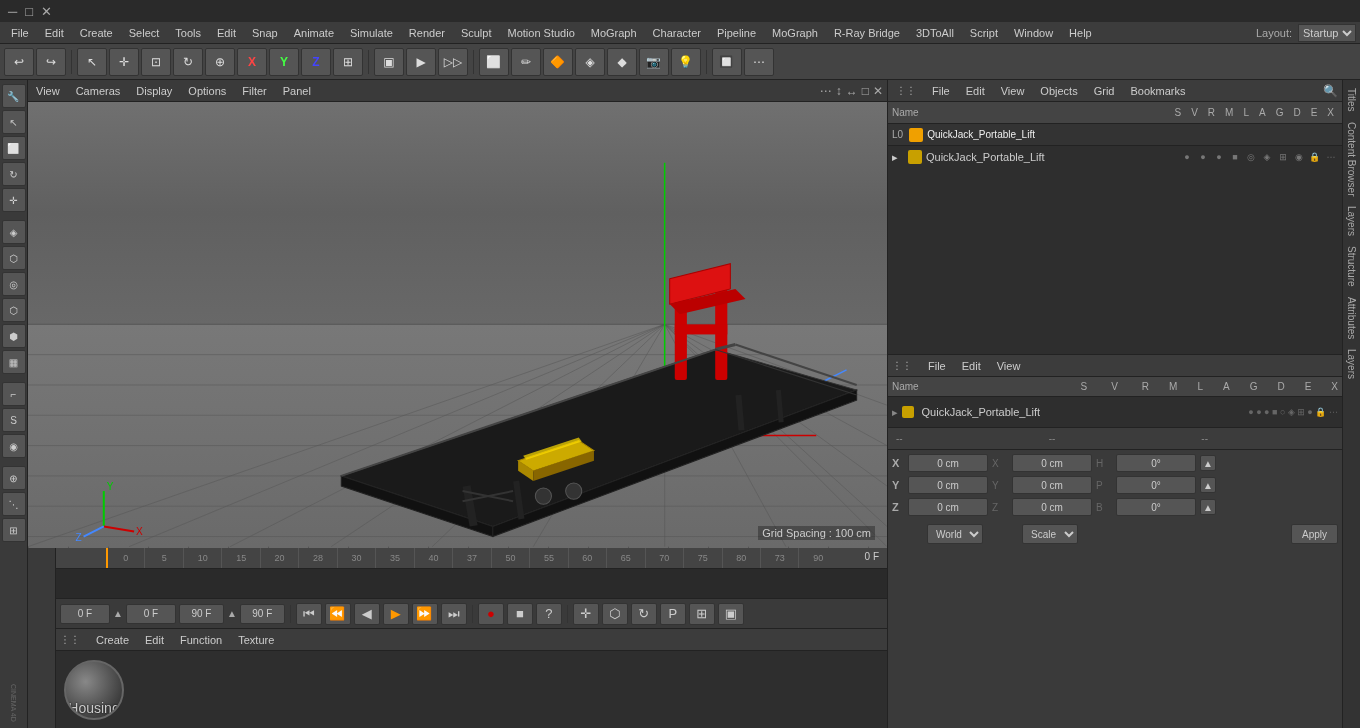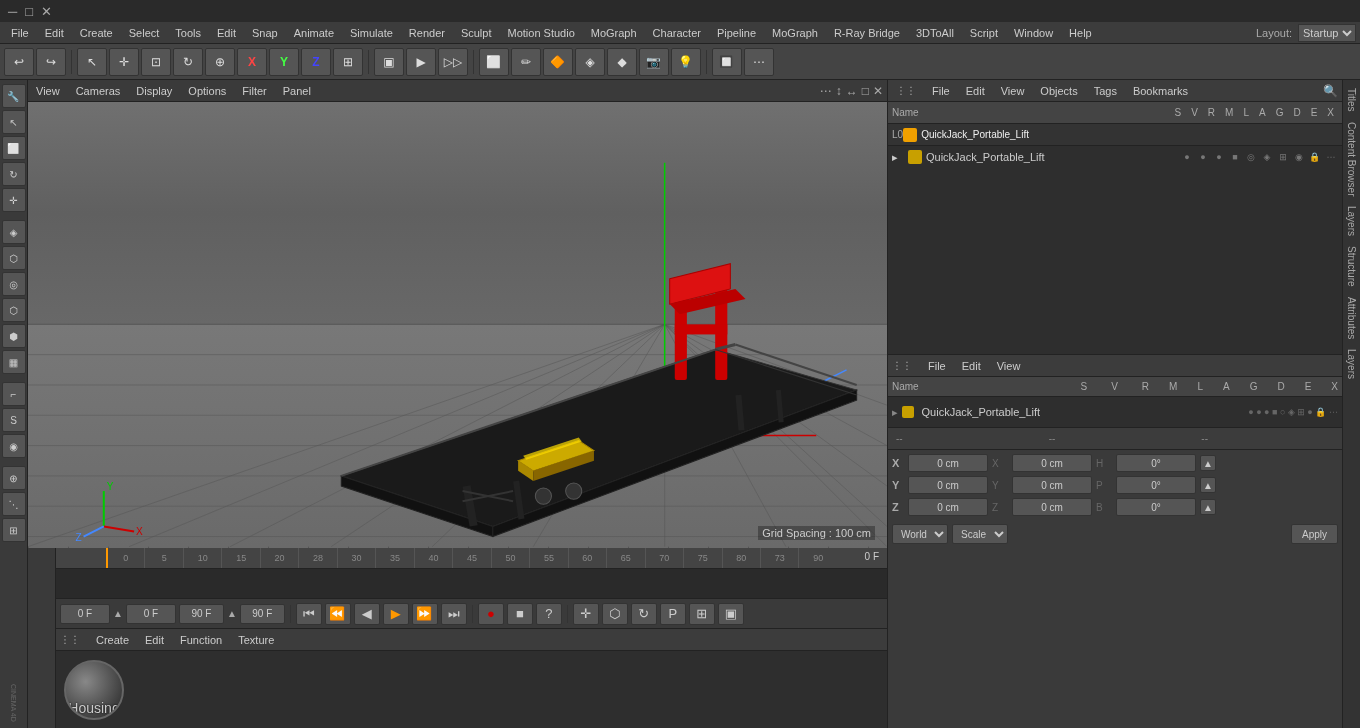--- a/index.html
+++ b/index.html
@@ -462,20 +462,21 @@
     }
     .coord-dropdown {
       height: 20px;
       background: #555;
       border: 1px solid #333;
       color: #ccc;
       font-size: 10px;
       border-radius: 2px;
       padding: 0 4px;
       cursor: pointer;
+      margin-left: 35px;
     }
     .coord-apply-btn {
       height: 20px;
       background: #555;
       border: 1px solid #333;
       color: #ccc;
       font-size: 10px;
       border-radius: 2px;
       padding: 0 10px;
       cursor: pointer;
@@ -774,42 +775,42 @@
       <div id="right-panel">
 
         <div id="objects-panel">
 
           <div id="objects-menubar">
             <span class="obj-menu" style="color:#aaa;font-size:10px;">⋮⋮</span>
             <span class="obj-menu">File</span>
             <span class="obj-menu">Edit</span>
             <span class="obj-menu">View</span>
             <span class="obj-menu">Objects</span>
-            <span class="obj-menu">Tags</span>
+            <span class="obj-menu">Grid</span>
             <span class="obj-menu">Bookmarks</span>
             <span style="flex:1;"></span>
             <span style="color:#aaa;font-size:12px;cursor:pointer;">🔍</span>
           </div>
 
           <div id="objects-toolbar">
             <span style="flex:1;font-size:10px;color:#aaa;">Name</span>
             <span class="obj-col-header">S</span>
             <span class="obj-col-header">V</span>
             <span class="obj-col-header">R</span>
             <span class="obj-col-header">M</span>
             <span class="obj-col-header">L</span>
             <span class="obj-col-header">A</span>
             <span class="obj-col-header">G</span>
             <span class="obj-col-header">D</span>
             <span class="obj-col-header">E</span>
             <span class="obj-col-header">X</span>
           </div>
 
           <div style="height:22px;background:#333;display:flex;align-items:center;padding:0 4px;font-size:10px;color:#aaa;border-bottom:1px solid #222;">
-            <span style="">L0</span>
+            <span style="margin-right:6px;">L0</span>
             <span style="width:14px;height:14px;background:#f0a000;border-radius:2px;display:inline-block;margin-right:4px;"></span>
             <span style="color:#eee;">QuickJack_Portable_Lift</span>
           </div>
 
           <div id="objects-list">
             <div class="obj-row">
               <div class="obj-indent">▸</div>
               <span style="width:14px;height:14px;background:#c8a000;border-radius:2px;display:inline-block;margin-right:4px;"></span>
               <span class="obj-name">QuickJack_Portable_Lift</span>
               <div class="obj-cols">
@@ -945,21 +946,21 @@
           <div id="timeline-playhead"></div>
           <div class="ruler-mark">0</div>
           <div class="ruler-mark">5</div>
           <div class="ruler-mark">10</div>
           <div class="ruler-mark">15</div>
           <div class="ruler-mark">20</div>
           <div class="ruler-mark">28</div>
           <div class="ruler-mark">30</div>
           <div class="ruler-mark">35</div>
           <div class="ruler-mark">40</div>
-          <div class="ruler-mark">45</div>
+          <div class="ruler-mark">37</div>
           <div class="ruler-mark">50</div>
           <div class="ruler-mark">55</div>
           <div class="ruler-mark">60</div>
           <div class="ruler-mark">65</div>
           <div class="ruler-mark">70</div>
           <div class="ruler-mark">75</div>
           <div class="ruler-mark">80</div>
           <div class="ruler-mark">73</div>
           <div class="ruler-mark">90</div>
           <div id="timeline-frame-indicator">0 F</div>

